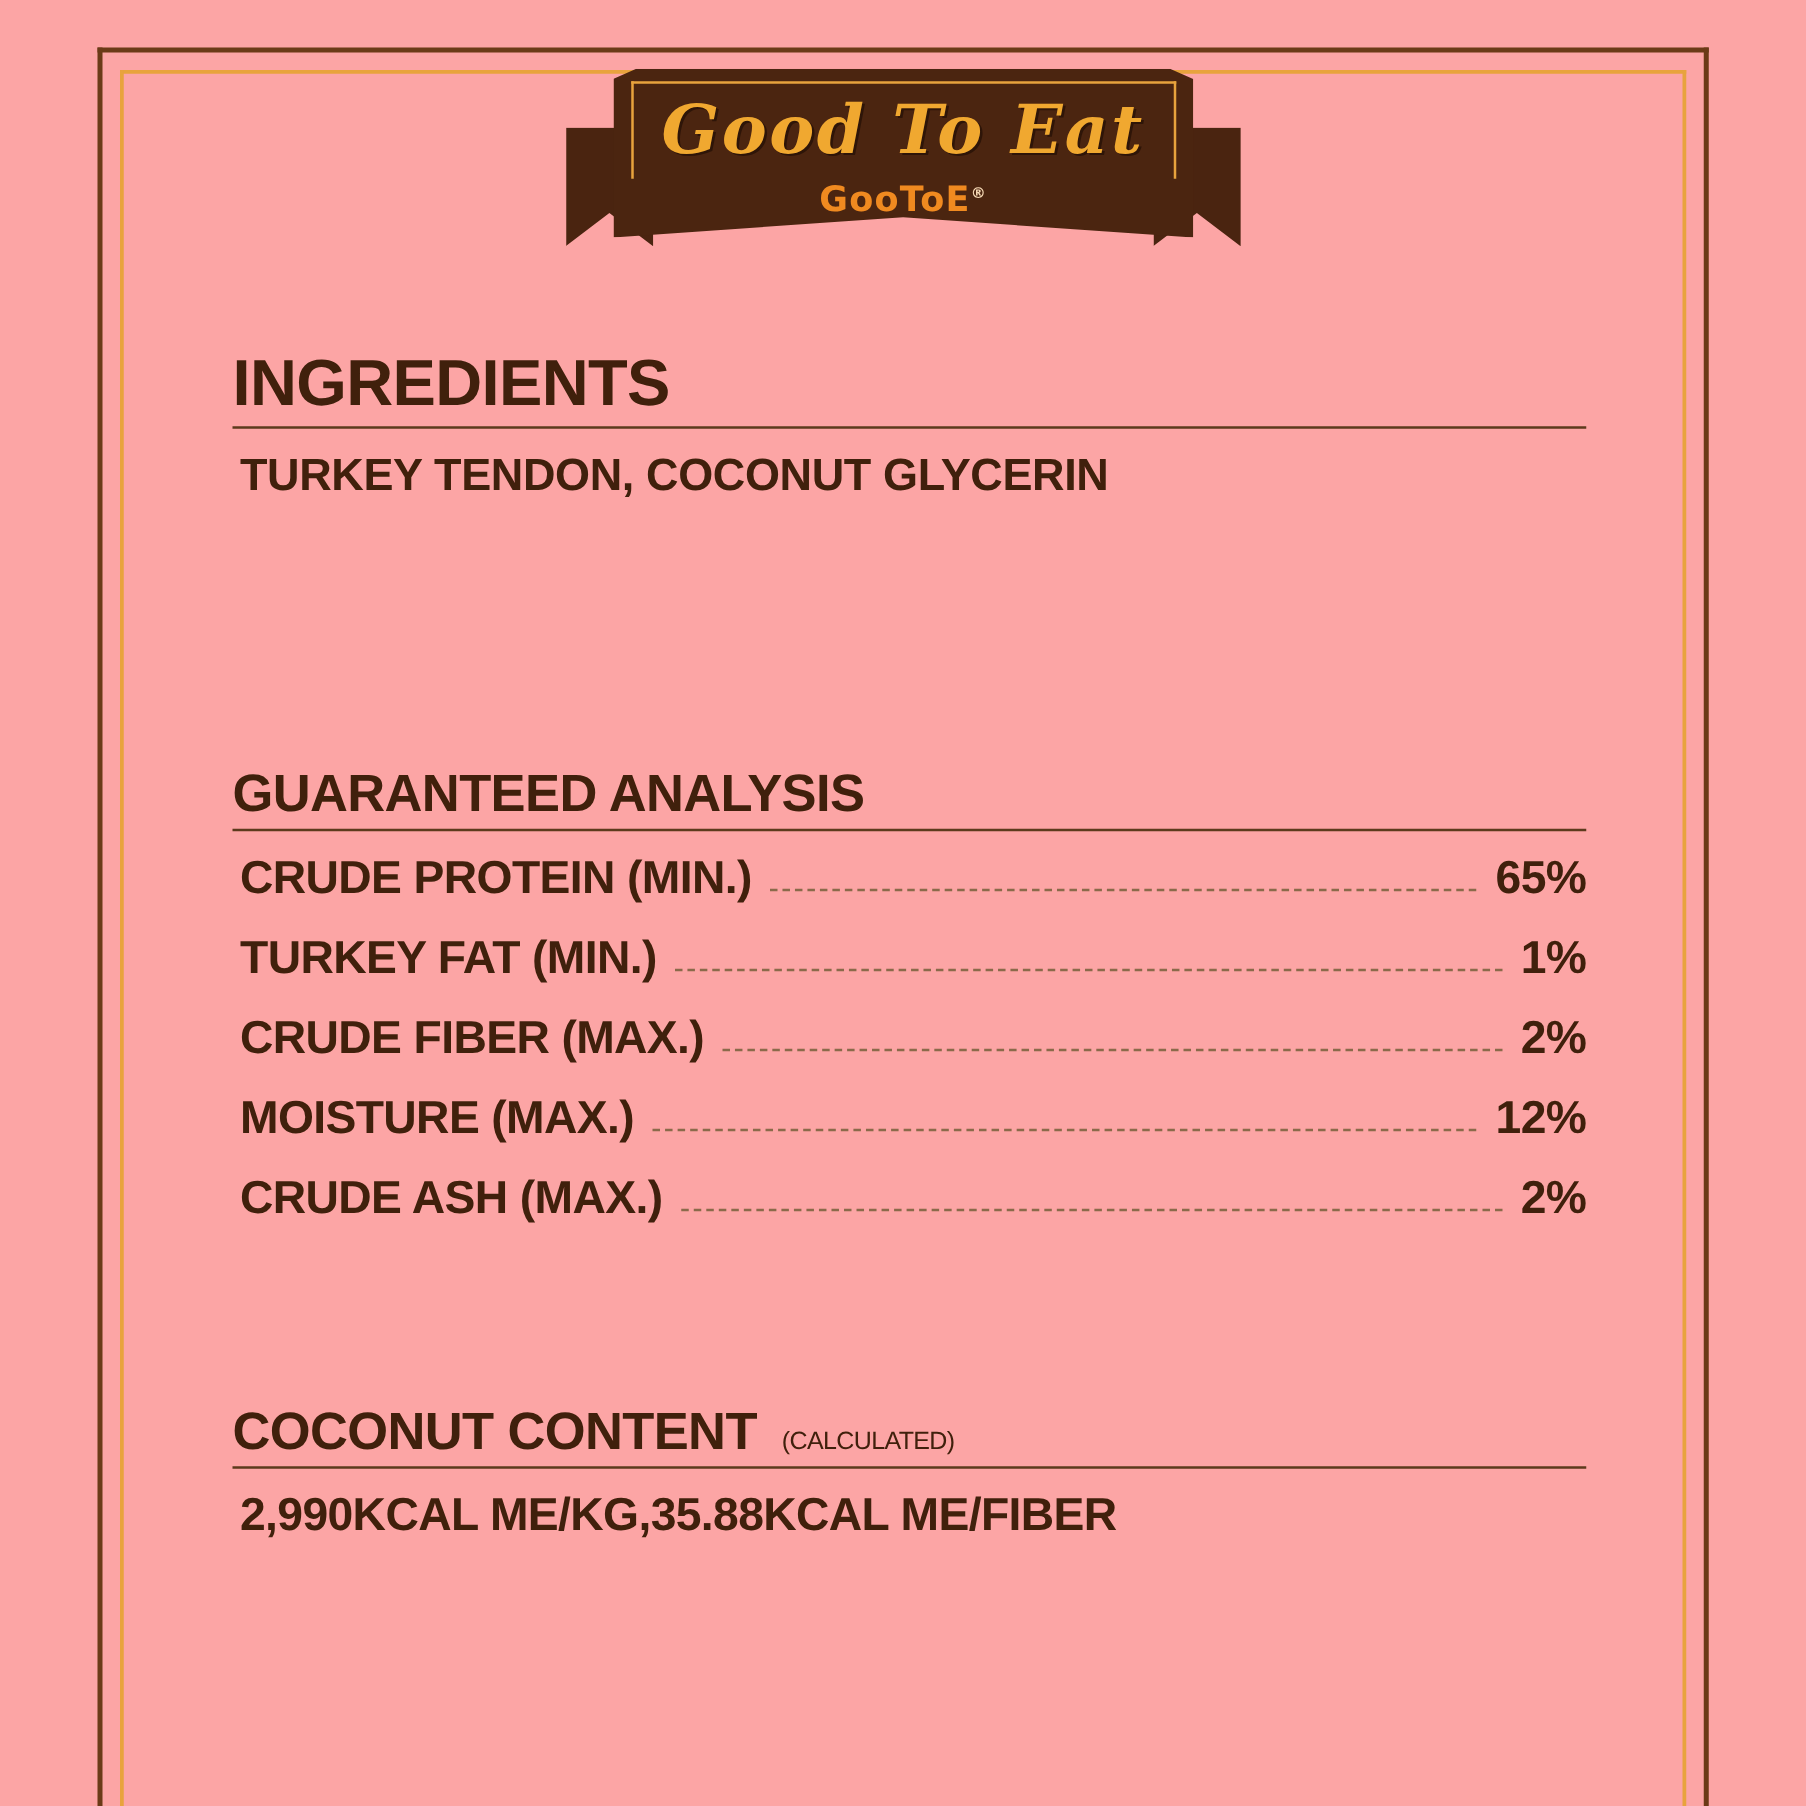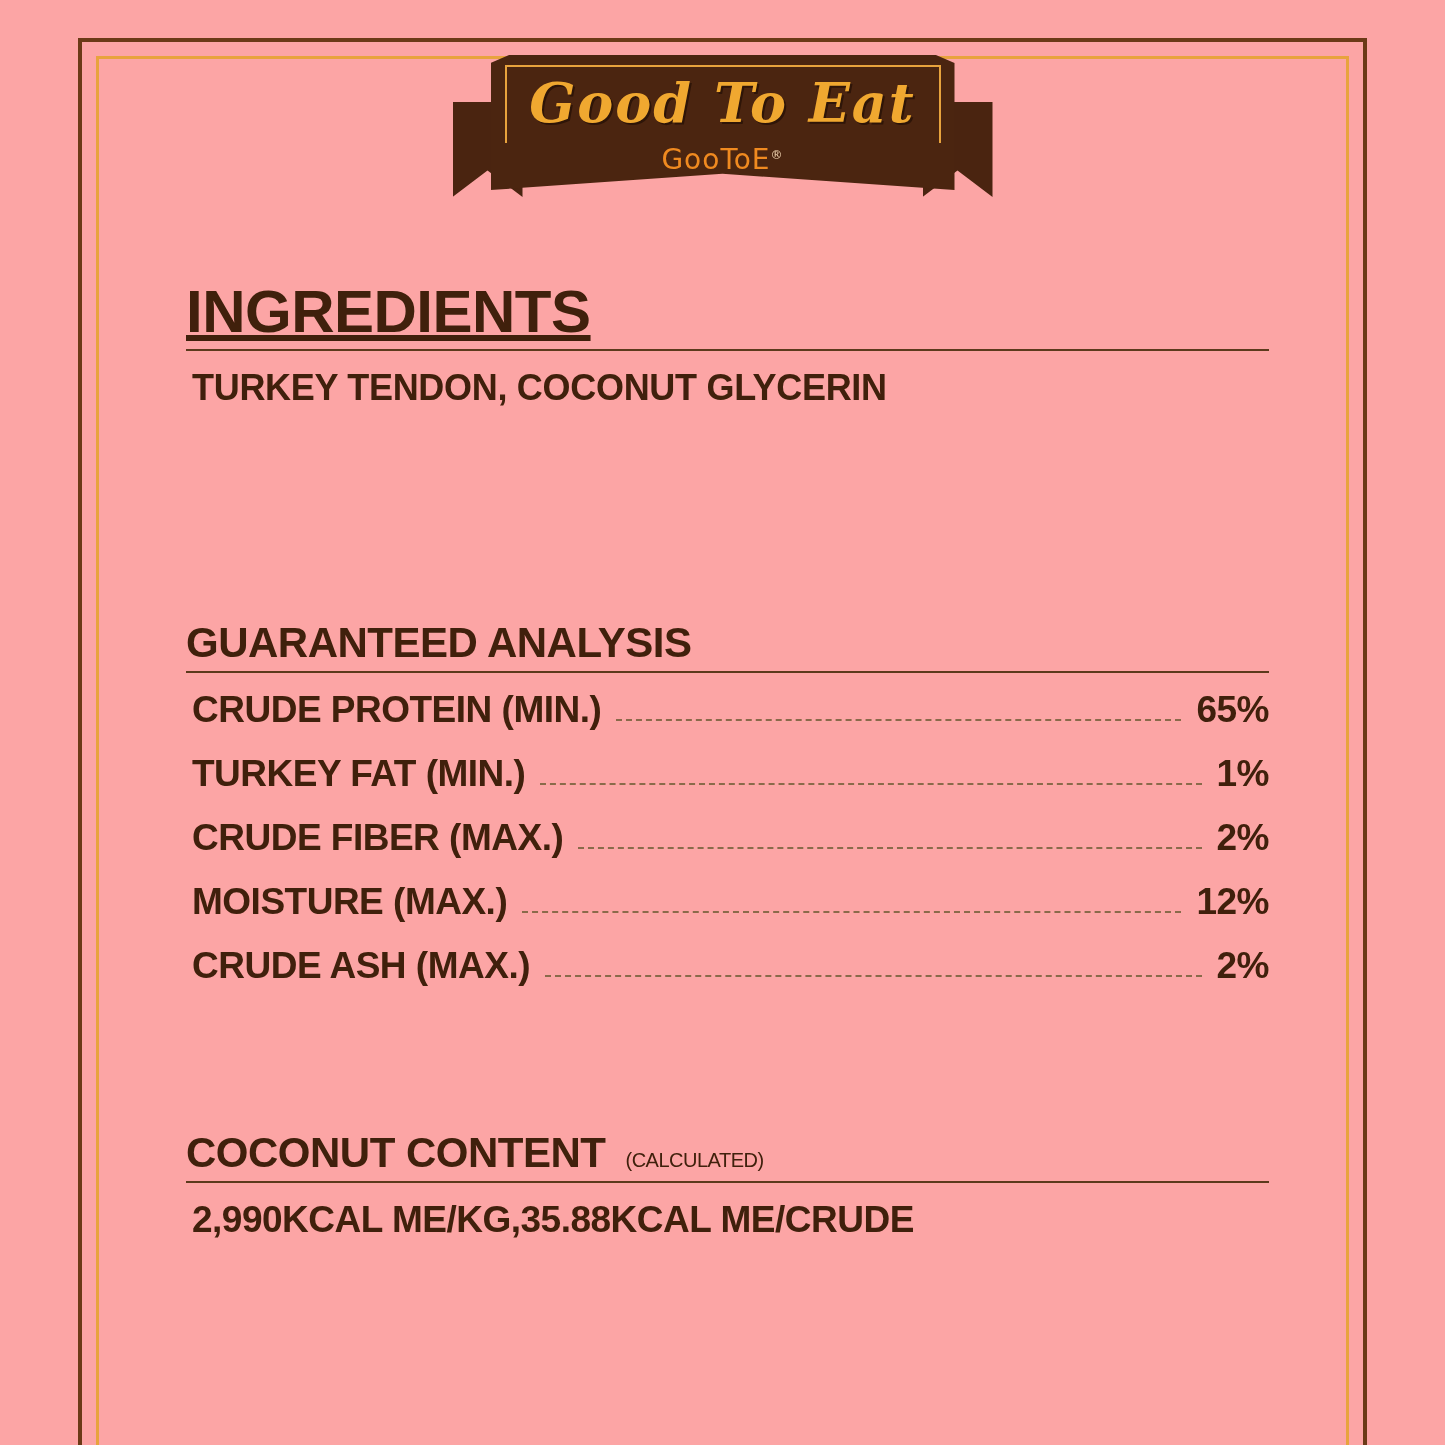--- a/index.html
+++ b/index.html
@@ -96,21 +96,21 @@
     color: #f0a830;
     text-shadow: 2px 2px 0 #2e1508;
   }
   .brand-mark {
     position: absolute;
     left: 0;
     right: 0;
     top: 88px;
     text-align: center;
     font-family: "DejaVu Sans", sans-serif;
-    font-weight: normal;
+    font-weight: bold;
     font-size: 28px;
     color: #f08a20;
     letter-spacing: 1px;
   }
   .brand-mark sup {
     font-size: 12px;
     color: #f6d9b5;
     vertical-align: super;
   }
 
@@ -121,23 +121,22 @@
     right: 176px;
     top: 280px;
   }
   .section-title {
     font-family: "Liberation Sans", sans-serif;
     font-weight: bold;
     color: #40200c;
     letter-spacing: -0.5px;
   }
   .title-big {
-    font-size: 60px;
+    font-size: 52px;
     line-height: 1.05;
-    text-decoration: underline;
   }
   .title-mid {
     font-size: 42px;
     line-height: 1.05;
   }
   .title-suffix {
     font-size: 20px;
     font-weight: normal;
     margin-left: 20px;
   }
@@ -264,17 +263,17 @@
       </div>
     </div>
 
     <div class="gap-md"></div>
 
     <div>
       <div class="section-title title-mid">
         <span>COCONUT CONTENT</span><span class="title-suffix">(CALCULATED)</span>
       </div>
       <div class="rule"></div>
-      <div class="calorie-line">2,990KCAL ME/KG,35.88KCAL ME/CRUDE</div>
+      <div class="calorie-line">2,990KCAL ME/KG,35.88KCAL ME/FIBER</div>
     </div>
 
   </div>
 </div>
 
 </body></html>

